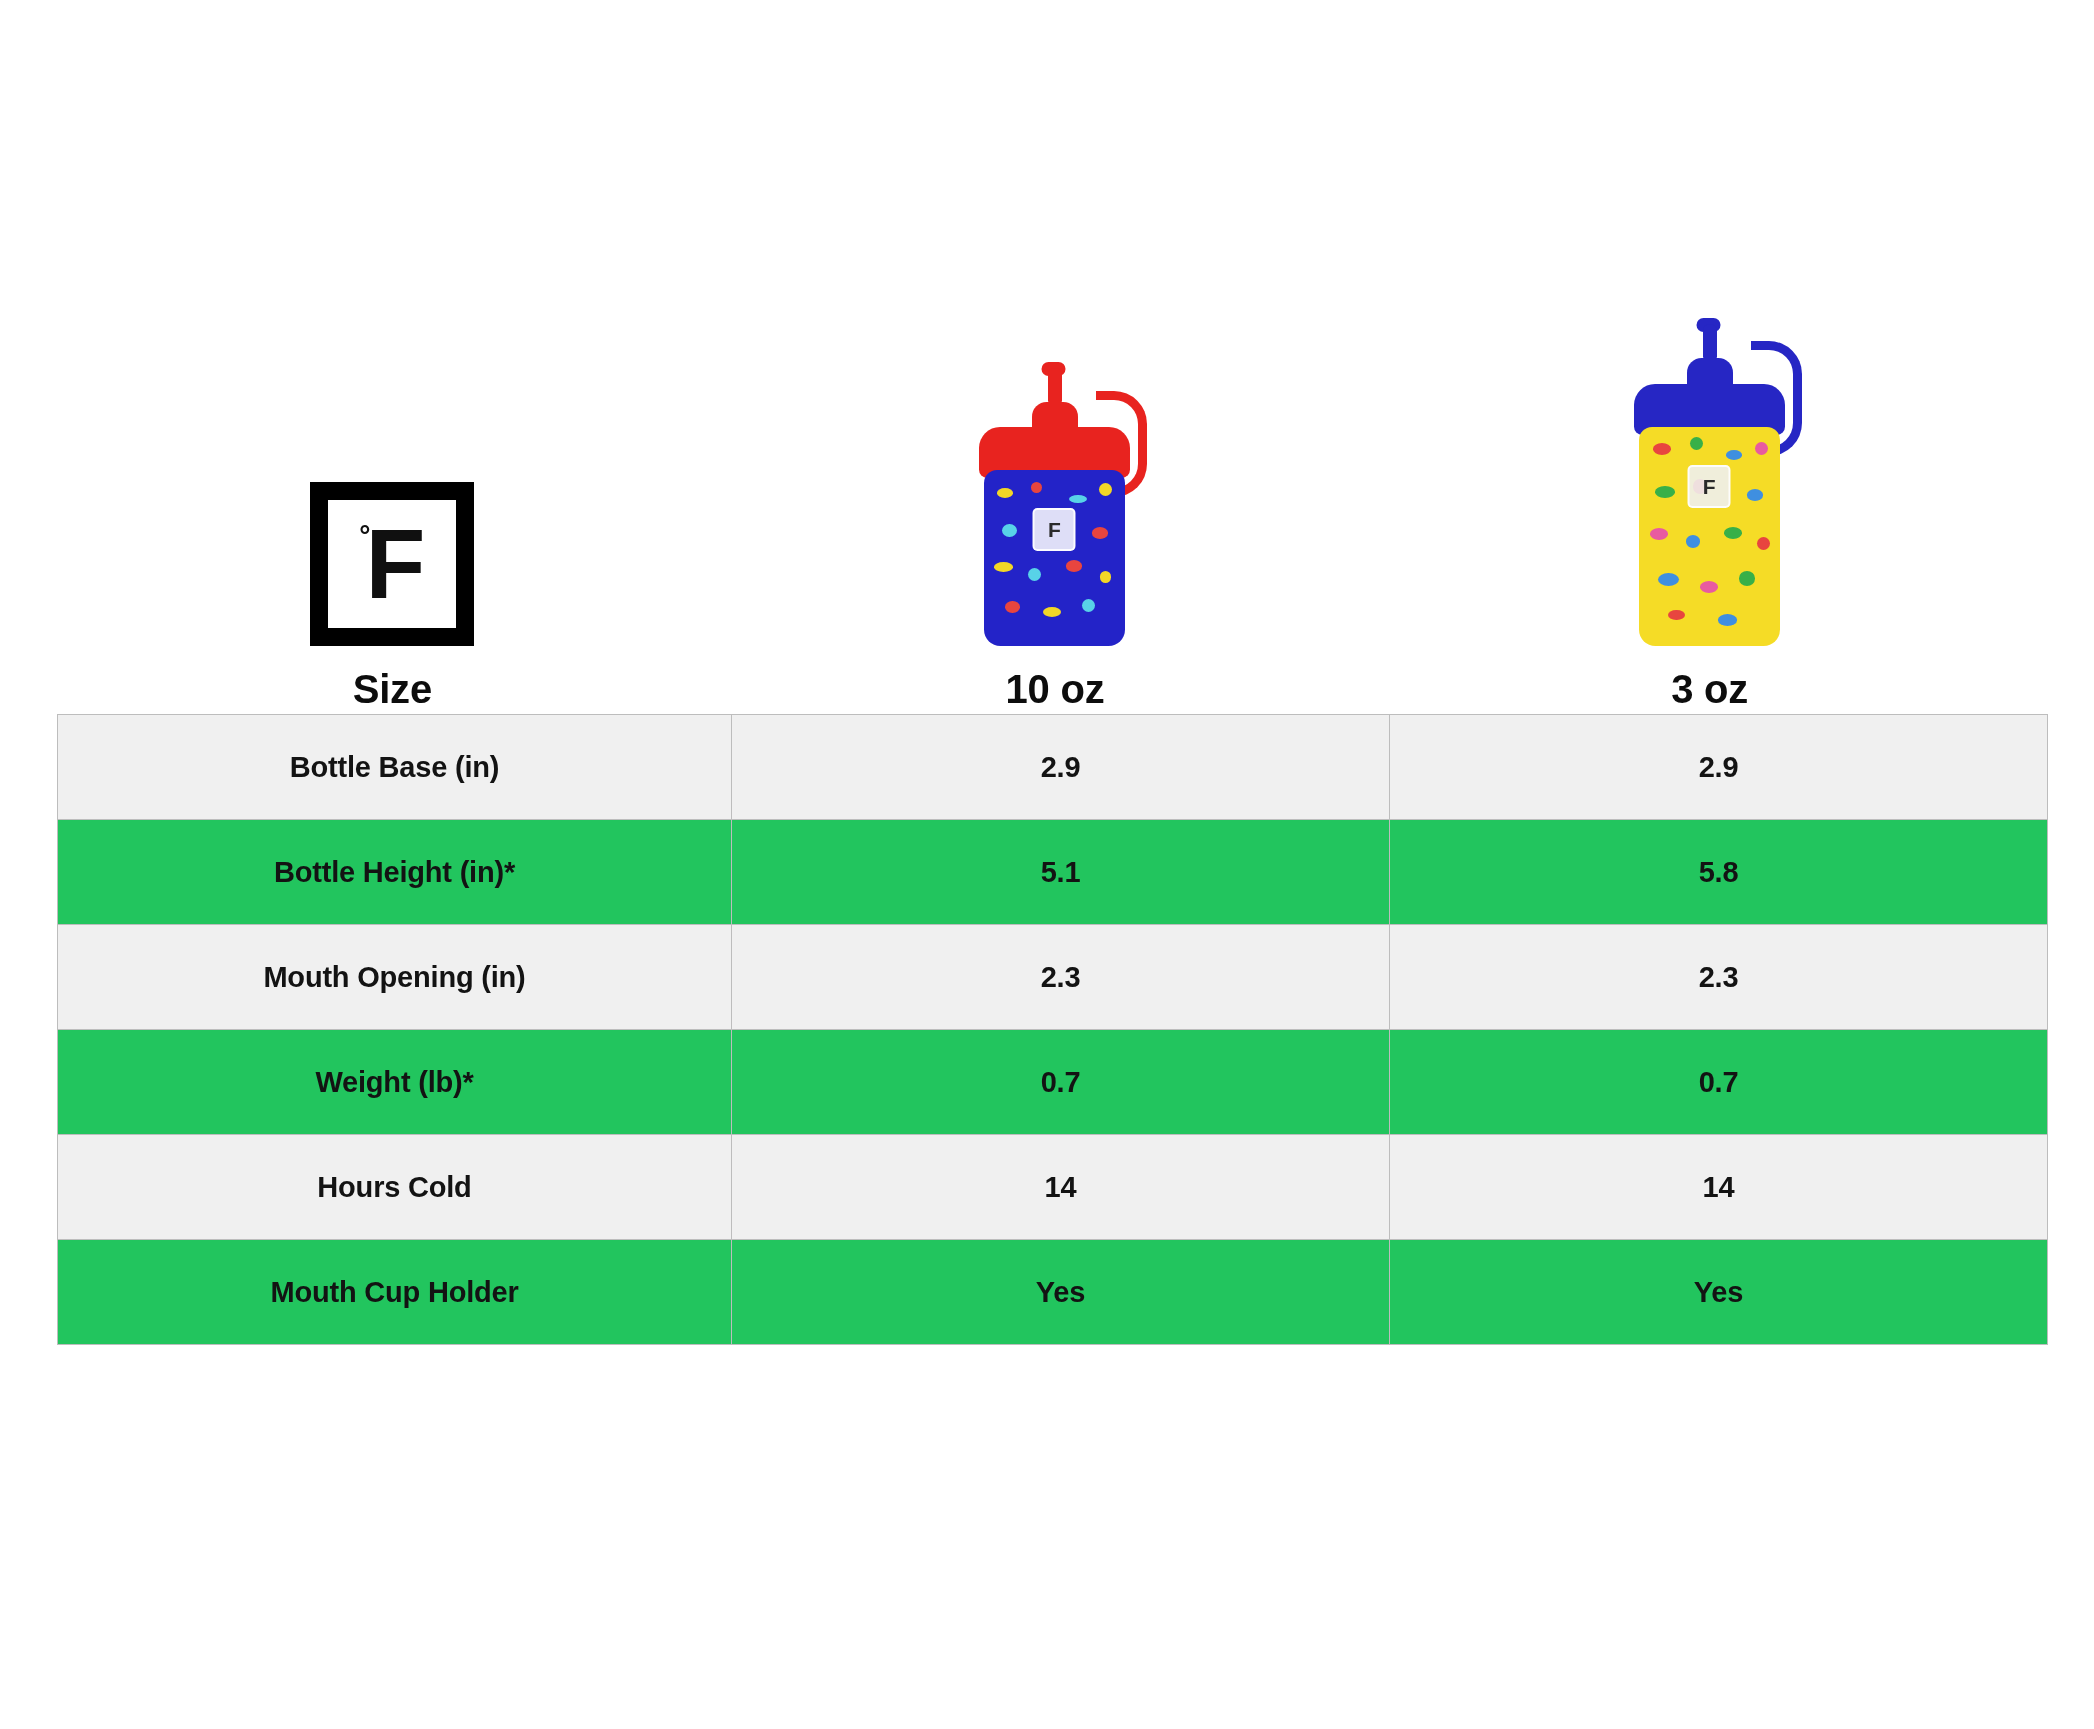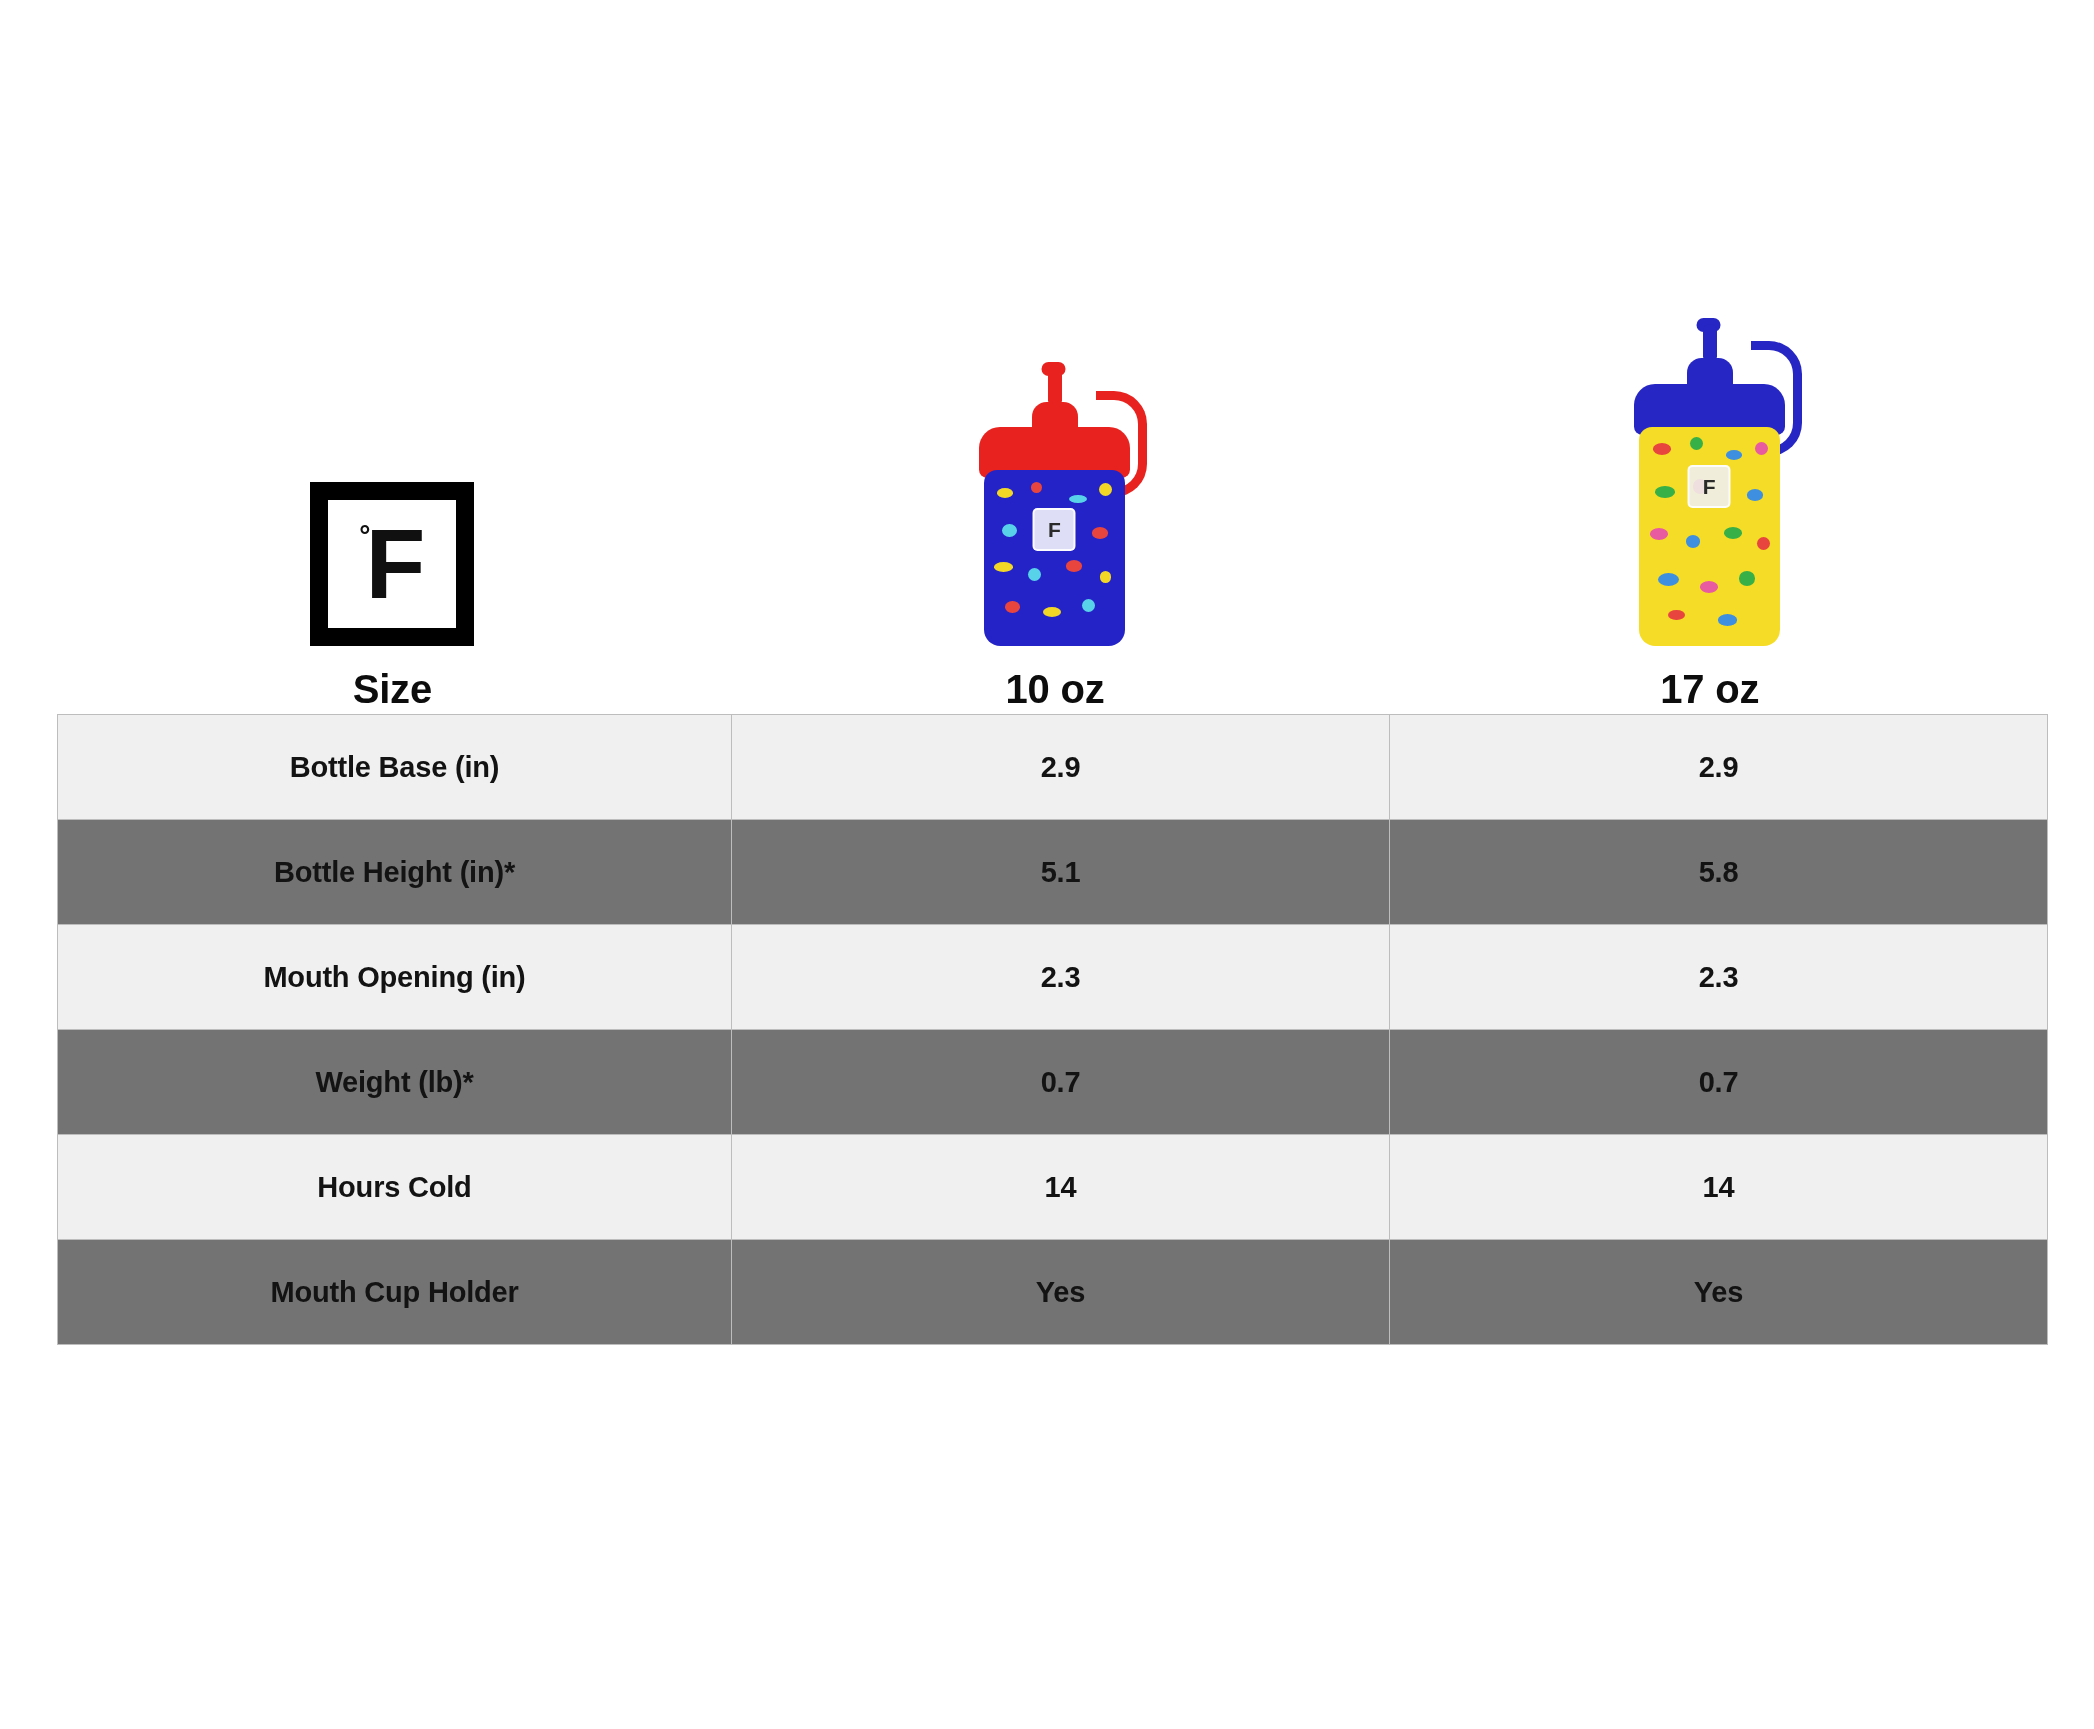--- a/index.html
+++ b/index.html
@@ -196,21 +196,21 @@
     width: 671px;
   }
   table.spec-table td.value-cell {
     width: 655px;
     font-weight: bold;
   }
   table.spec-table tr.shaded td {
     background: #f0f0f0;
   }
   table.spec-table tr.plain td {
-    background: #737373;
+    background: #22c55e;
   }
 
   .footnote {
     position: absolute;
     left: 123px;
     top: 1383px;
     font-size: 29.5px;
     font-style: italic;
     color: #2b2b2b;
     letter-spacing: -0.2px;
@@ -278,21 +278,21 @@
           <div class="sprinkle" style="left:85px;top:100px;width:18px;height:11.5px;background:#38b048;"></div>
           <div class="sprinkle" style="left:118px;top:110px;width:13px;height:13px;background:#e8453f;"></div>
           <div class="sprinkle" style="left:19.6px;top:146px;width:21px;height:13px;background:#3f8fe0;"></div>
           <div class="sprinkle" style="left:61px;top:154px;width:18px;height:11.5px;background:#e85ba0;"></div>
           <div class="sprinkle" style="left:100px;top:144px;width:16.4px;height:14.7px;background:#38b048;"></div>
           <div class="sprinkle" style="left:29.5px;top:183px;width:16.4px;height:9.8px;background:#e8453f;"></div>
           <div class="sprinkle" style="left:79px;top:187px;width:19.6px;height:11.5px;background:#3f8fe0;"></div>
           <div class="b-badge">F</div>
         </div>
       </div>
-      <div class="head-label">17 oz</div>
+      <div class="head-label">3 oz</div>
     </div>
 
   </div>
 
   <table class="spec-table">
     <tbody>
       <tr class="shaded">
         <td class="label-cell">Bottle Base (in)</td>
         <td class="value-cell">2.9</td>
         <td class="value-cell">2.9</td>

